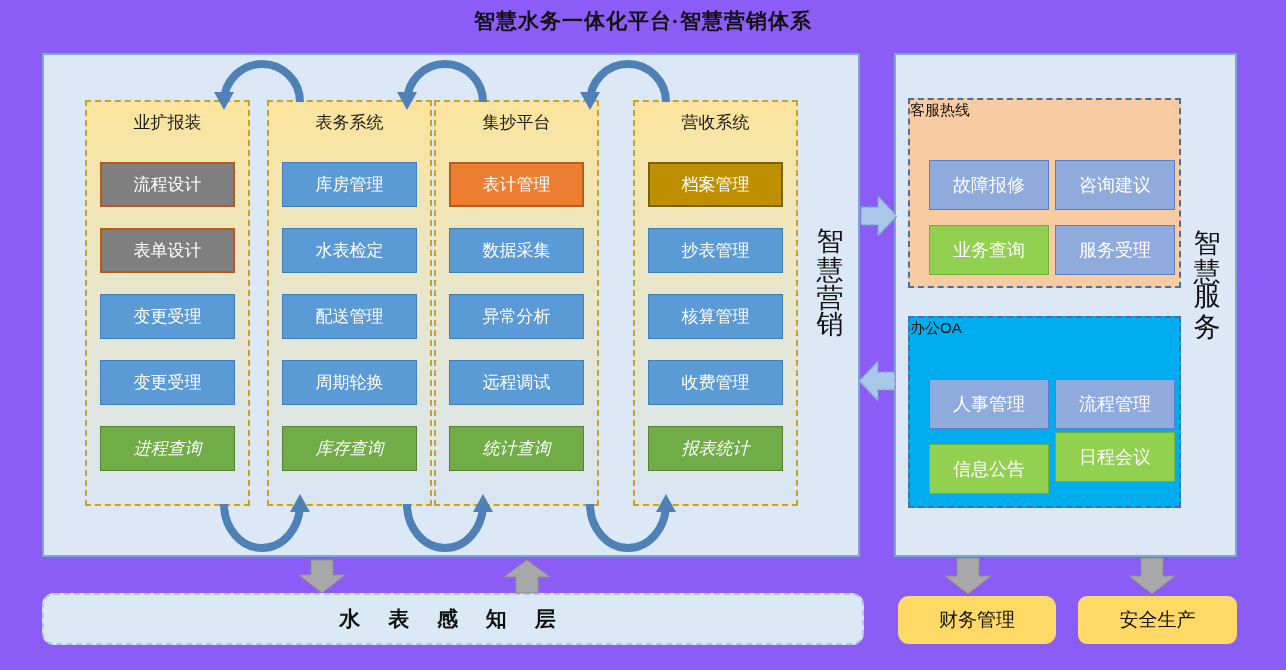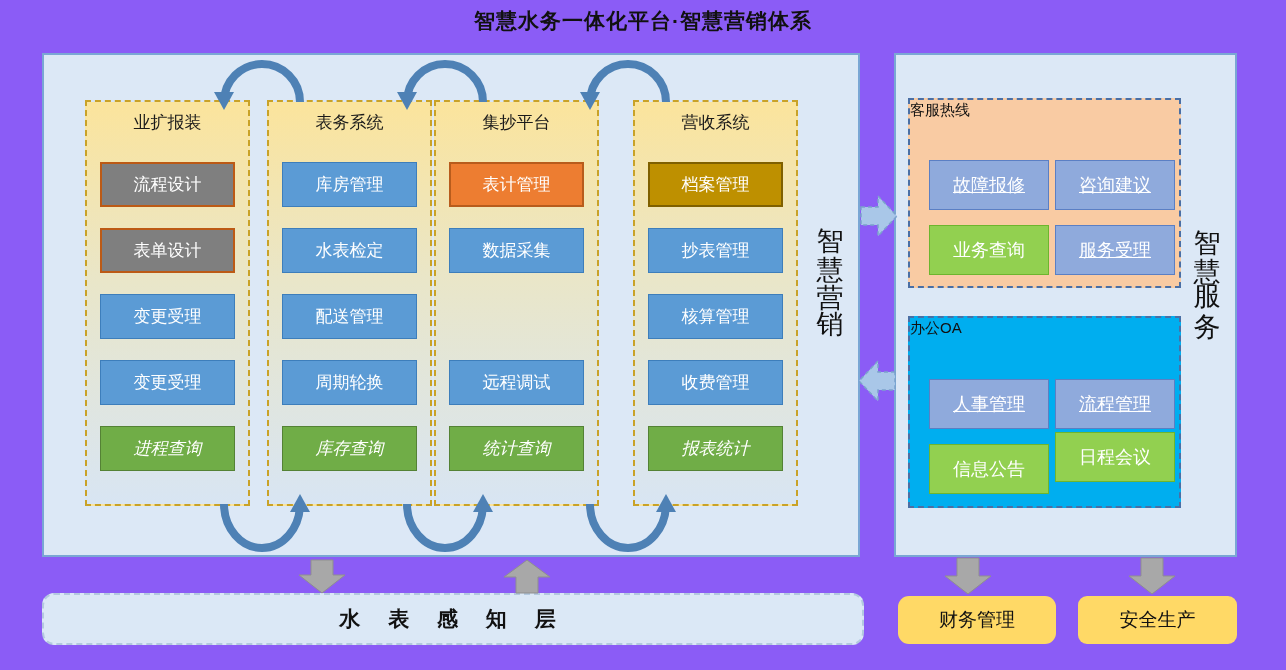--- a/index.html
+++ b/index.html
@@ -21,21 +21,21 @@
   .node.orange{background:var(--btn-orange);border:2px solid var(--btn-orange-border);}
   .node.gold{background:var(--btn-gold);border:2px solid var(--btn-gold-border);}
   .vlabel{position:absolute;writing-mode:vertical-rl;font-size:27px;color:#111;
           letter-spacing:28px;line-height:1;}
   .group{position:absolute;border:2px dashed var(--group-border);box-sizing:border-box;}
   .group.peach{background:var(--group-peach);}
   .group.cyan{background:var(--group-cyan);}
   .group-title{margin-top:1px;font-size:15px;color:#111;}
   .rnode{position:absolute;width:120px;height:50px;display:flex;align-items:center;
          justify-content:center;color:#fff;font-size:18px;box-sizing:border-box;}
-  .rnode.periwinkle{background:var(--btn-periwinkle);border:1px solid var(--btn-periwinkle-border);text-decoration:underline;}
+  .rnode.periwinkle{background:var(--btn-periwinkle);border:1px solid var(--btn-periwinkle-border);}
   .rnode.lime{background:var(--btn-lime);border:1px solid var(--btn-lime-border);}
   .bar{position:absolute;left:42px;top:593px;width:822px;height:52px;border-radius:12px;
        background:var(--bar-fill);border:2px dashed var(--bar-border);box-sizing:border-box;
        display:flex;align-items:center;justify-content:center;font-size:21px;font-weight:700;
        letter-spacing:11px;color:#111;}
   .ybox{position:absolute;top:596px;height:48px;border-radius:9px;background:var(--yellow-box);
         display:flex;align-items:center;justify-content:center;font-size:19px;color:#111;}
   .ybox.finance{left:898px;width:158px;border-radius:11px;}
   .ybox.safety{left:1078px;width:159px;}
   .overlay{position:absolute;left:0;top:0;pointer-events:none;}
@@ -70,20 +70,21 @@
     <div class="node blue" style="top:126px">水表检定</div>
     <div class="node blue" style="top:192px">配送管理</div>
     <div class="node blue" style="top:258px">周期轮换</div>
     <div class="node green" style="top:324px">库存查询</div>
   </div>
 
   <div class="column" style="left:434px">
     <div class="column-title">集抄平台</div>
     <div class="node orange" style="top:60px">表计管理</div>
     <div class="node blue" style="top:126px">数据采集</div>
+    <div class="node blue" style="top:192px">异常分析</div>
     <div class="node blue" style="top:258px">远程调试</div>
     <div class="node green" style="top:324px">统计查询</div>
   </div>
 
   <div class="column" style="left:633px">
     <div class="column-title">营收系统</div>
     <div class="node gold" style="top:60px">档案管理</div>
     <div class="node blue" style="top:126px">抄表管理</div>
     <div class="node blue" style="top:192px">核算管理</div>
     <div class="node blue" style="top:258px">收费管理</div>

